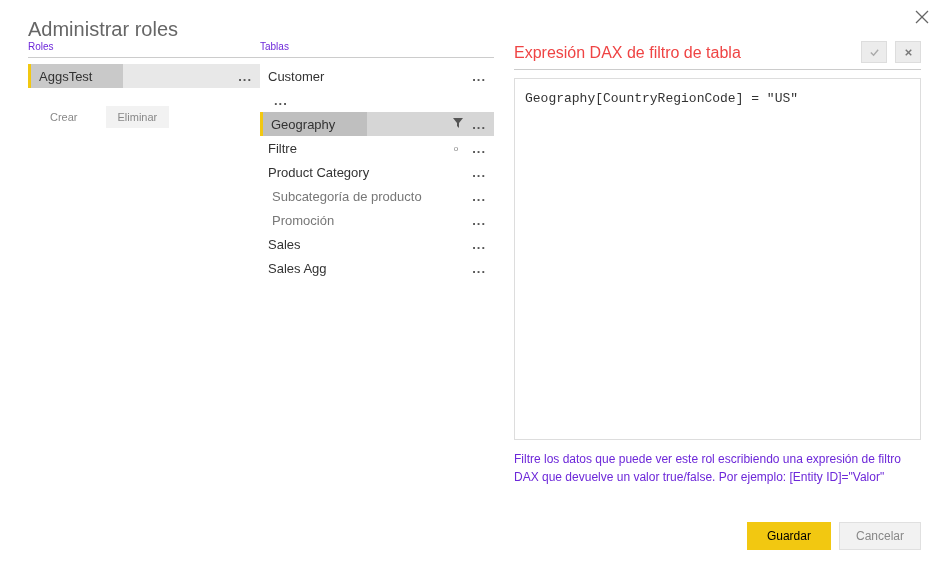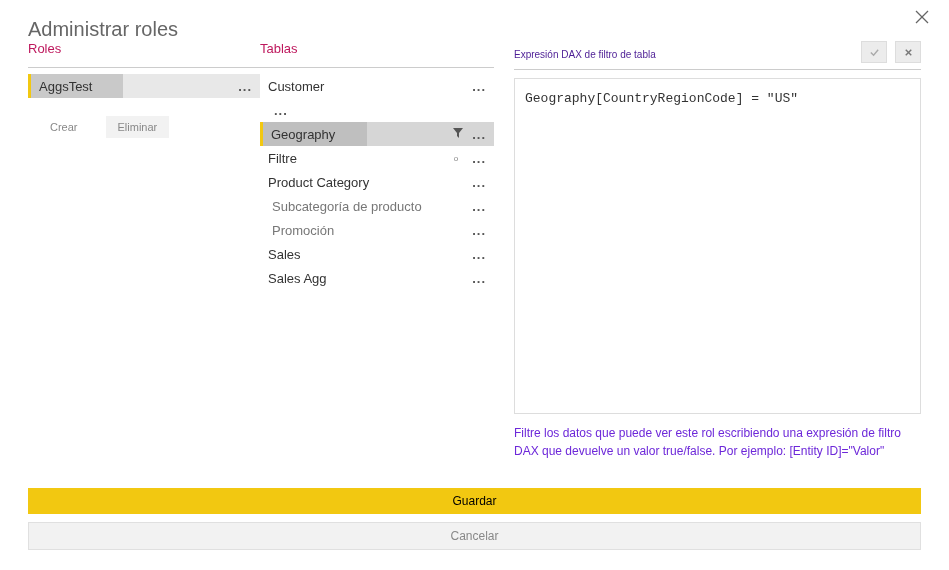--- a/index.html
+++ b/index.html
@@ -38,24 +38,24 @@
     .columns {
       display: flex;
       flex: 1;
       gap: 0;
       min-height: 0;
     }
     .col-roles { width: 232px; flex-shrink: 0; }
     .col-tables { width: 234px; flex-shrink: 0; margin-right: 20px; }
     .col-dax { flex: 1; display: flex; flex-direction: column; }
     .section-header {
-      font-size: 13px;
-      color: #be185d;
+      font-size: 10px;
+      color: #6d28d9;
       font-weight: 400;
-      padding-bottom: 11px;
+      padding-bottom: 5px;
       border-bottom: 1px solid #ccc;
       margin-bottom: 6px;
     }
     .role-item, .table-item {
       display: flex;
       align-items: center;
       justify-content: space-between;
       height: 24px;
       padding: 0 6px 0 8px;
       font-size: 13px;
@@ -99,21 +99,21 @@
     }
     .flat-btn.plain { background: transparent; }
     .dax-header-row {
       display: flex;
       align-items: baseline;
       justify-content: space-between;
       padding-bottom: 6px;
       border-bottom: 1px solid #ccc;
       margin-bottom: 8px;
     }
-    .dax-header-title { font-size: 10px; color: #4c1d95; }
+    .dax-header-title { font-size: 16px; color: #ef4444; }
     .dax-header-btns { display: flex; gap: 8px; }
     .sq-btn {
       width: 26px;
       height: 22px;
       background: #ececec;
       border: 1px solid #ddd;
       display: flex;
       align-items: center;
       justify-content: center;
       cursor: pointer;
@@ -135,22 +135,21 @@
     .dax-help {
       font-size: 12px;
       color: #6d28d9;
       margin-top: 10px;
       line-height: 1.5;
     }
     .footer {
       display: flex;
       justify-content: flex-end;
       gap: 8px;
-      margin-top: 28px;
-      flex-direction: column;
+      margin-top: 36px;
     }
     .btn-primary {
       background: #f2c811;
       border: none;
       padding: 6px 20px;
       font-size: 12px;
       cursor: pointer;
       font-family: inherit;
     }
     .btn-secondary {

